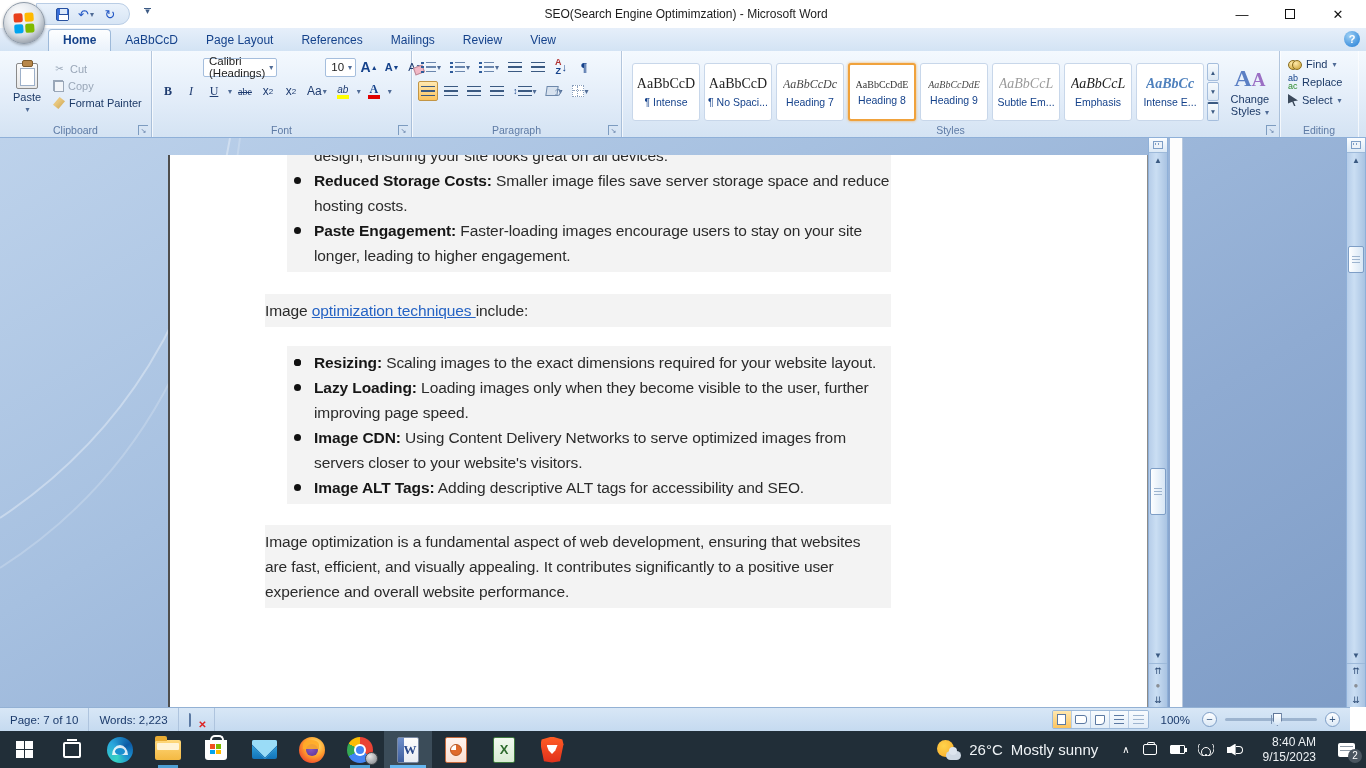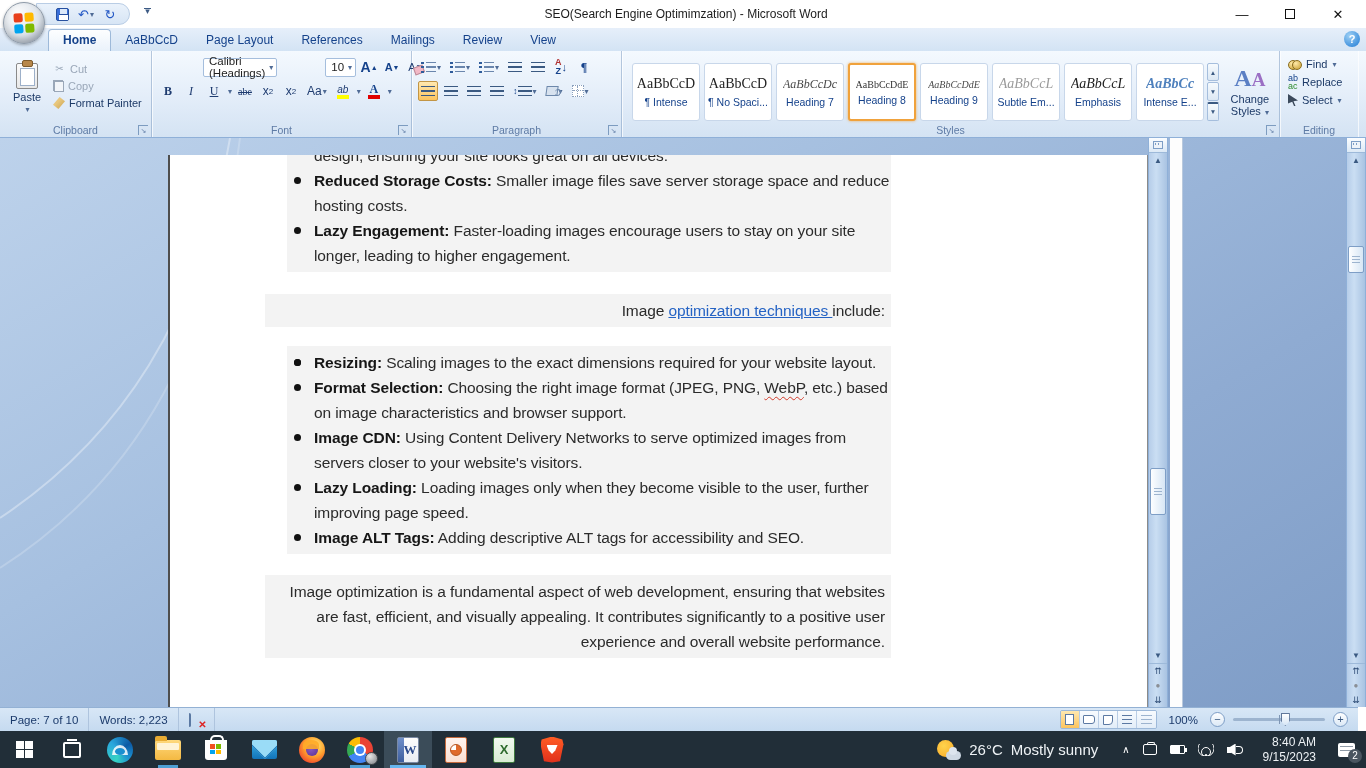--- a/index.html
+++ b/index.html
@@ -122,21 +122,21 @@
   .replace-ic .g{color:#2e8b2e}
   .cursor-ic { width:10px; height:12px; background:#3c4a5c; clip-path:polygon(0 0,100% 55%,55% 60%,75% 100%,60% 100%,42% 65%,0 80%); }
 
   
   .docarea { position:absolute; top:138px; left:0; right:0; height:569px; overflow:hidden;
     background:linear-gradient(150deg,#bdd2eb 0%,#a6c0e0 35%,#8fabd2 70%,#7e9cc6 100%); }
   .swoosh { position:absolute; inset:0; pointer-events:none; }
   .page { position:absolute; top:17px; bottom:0; left:168px; width:980px; background:#fff; border-left:2px solid #4e4e4e; border-right:1px solid #8a8a8a; overflow:hidden; }
   .page-content { margin-top:-16px; font-size:15.5px; line-height:25px; color:#2b2b2b; letter-spacing:-0.1px; }
   .shade { background:#f3f3f3; }
-  .pblock { margin:0 0 0 95px; width:626px; padding:4px 6px 4px 0;text-align:right; }
+  .pblock { margin:0 0 0 95px; width:626px; padding:4px 6px 4px 0; }
   .bblock { margin:0 0 0 117px; width:604px; padding:4px 0; }
   .blk-gap { height:22px; }
   .cont-line { padding-left:27px; }
   .bullet { position:relative; padding-left:27px; }
   .dot { position:absolute; left:7px; top:9px; width:7px; height:7px; border-radius:50%; background:#111; }
   .bullet b, .pblock b { color:#161616; }
   .doclink { color:#2563c4; text-decoration:underline; }
   .squiggle { text-decoration:underline wavy #d23a2a 1px; text-underline-offset:3px; }
 
   
@@ -148,21 +148,21 @@
   .ruler-glyph:before { content:""; position:absolute; top:1px; left:1px; right:1px; height:2px; background:repeating-linear-gradient(to right,#7e9ec6 0 1px,transparent 1px 3px); }
   .vs-arrow { height:15px; display:flex; align-items:center; justify-content:center; font-size:8px; color:#3b5a82; }
   .vs-track { flex:1; position:relative; }
   .vs-thumb { position:absolute; left:1px; right:1px; background:linear-gradient(to right,#fdfeff,#d7e6f5); border:1px solid #7e9ec6; border-radius:2px; }
   .vs-thumb:before { content:""; position:absolute; top:50%; left:3px; right:3px; height:7px; margin-top:-4px; background:repeating-linear-gradient(to bottom,#9db4cf 0 1px,transparent 1px 3px); }
   .browse { height:44px; border-top:1px solid #9db9d9; display:flex; flex-direction:column; }
   .browse div { flex:1; display:flex; align-items:center; justify-content:center; font-size:9px; color:#2f4d77; }
   .browse .ball { font-size:8px; color:#8a8f96; }
 
   
-  .statusbar { position:absolute; top:707px; left:0; right:8px; height:24px; background:linear-gradient(#d8e7f6,#c5daf0); border-top:1px solid #93b1d4; display:flex; align-items:center; font-size:11.5px; color:#1b3a6b; }
+  .statusbar { position:absolute; top:707px; left:0; right:16px; height:24px; background:linear-gradient(#d8e7f6,#c5daf0); border-top:1px solid #93b1d4; display:flex; align-items:center; font-size:11.5px; color:#1b3a6b; }
   .sb-item { padding:0 10px; height:100%; display:flex; align-items:center; border-right:1px solid #aec4de; cursor:default; }
   .proof-ic { width:15px; height:12px; position:relative; }
   .book { width:14px; height:10px; background:linear-gradient(#fefefe,#dbe4ef); border:1px solid #5b79a3; border-radius:1px 4px 4px 1px; }
   .proof-x { position:absolute; right:-3px; bottom:-3px; color:#d22; font-size:10px; font-weight:bold; line-height:8px; }
   .sb-right { margin-left:auto; display:flex; align-items:center; gap:4px; padding-right:10px; }
   .viewbtns { display:flex; border:1px solid #9db9d9; border-radius:2px; overflow:hidden; }
   .vb { width:19px; height:17px; display:flex; align-items:center; justify-content:center; background:linear-gradient(#f8fbfe,#e2edf8); border-right:1px solid #b9cde5; }
   .vb:last-child { border-right:none; }
   .vb.active { background:linear-gradient(#ffe8b0,#fcc45e); }
   .vb-pg { width:9px; height:11px; background:#fff; border:1px solid #5b79a3; }
@@ -520,33 +520,32 @@
       <path d="M0 380 C 120 300, 200 180, 230 0" stroke="rgba(255,255,255,0.35)" stroke-width="2" fill="none"></path>
       <path d="M0 430 C 140 340, 215 200, 240 0" stroke="rgba(255,255,255,0.2)" stroke-width="2" fill="none"></path>
     </svg>
 
     <div class="page">
       <div class="page-content">
         <div class="bblock shade">
           <div class="cont-line">design, ensuring your site looks great on all devices.</div>
           <div>
               <div class="bullet"><span class="dot"></span><span><b>Reduced Storage Costs:</b><span> Smaller image files save server storage space and reduce hosting costs.</span></span></div>
-              <div class="bullet"><span class="dot"></span><span><b>Lazy Engagement:</b><span> Faster-loading images encourage users to stay on your site longer, leading to higher engagement.</span></span></div>
+              <div class="bullet"><span class="dot"></span><span><b>Paste Engagement:</b><span> Faster-loading images encourage users to stay on your site longer, leading to higher engagement.</span></span></div>
             </div>
         </div>
         <div class="blk-gap"></div>
         <div class="pblock shade"><span><span>Image </span><span class="doclink">optimization techniques </span><span>include:</span></span></div>
         <div class="blk-gap" style="height:19px;"></div>
         <div class="bblock shade">
           <div>
               <div class="bullet"><span class="dot"></span></div>
               <div class="bullet"><span class="dot"></span><span><b>Resizing:</b><span> Scaling images to the exact dimensions required for your website layout.</span></span></div>
-              <div class="bullet"><span class="dot"></span><span><b>Format Selection:</b><span> Choosing the right image format (JPEG, PNG, </span><span class="squiggle">WebP</span><span>, etc.) based on image characteristics and browser support.</span></span></div>
+              <div class="bullet"><span class="dot"></span><span><b>Lazy Loading:</b><span> Loading images only when they become visible to the user, further improving page speed.</span></span></div>
               <div class="bullet"><span class="dot"></span><span><b>Image CDN:</b><span> Using Content Delivery Networks to serve optimized images from servers closer to your website's visitors.</span></span></div>
-              <div class="bullet"><span class="dot"></span><span><b>Lazy Loading:</b><span> Loading images only when they become visible to the user, further improving page speed.</span></span></div>
               <div class="bullet"><span class="dot"></span><span><b>Image ALT Tags:</b><span> Adding descriptive ALT tags for accessibility and SEO.</span></span></div>
             </div>
         </div>
         <div class="blk-gap" style="height:21px;"></div>
         <div class="pblock shade">Image optimization is a fundamental aspect of web development, ensuring that websites are fast, efficient, and visually appealing. It contributes significantly to a positive user experience and overall website performance.</div>
       </div>
     </div>
 
     <div class="vscroll vs-inner">
       <div class="ruler-btn">

